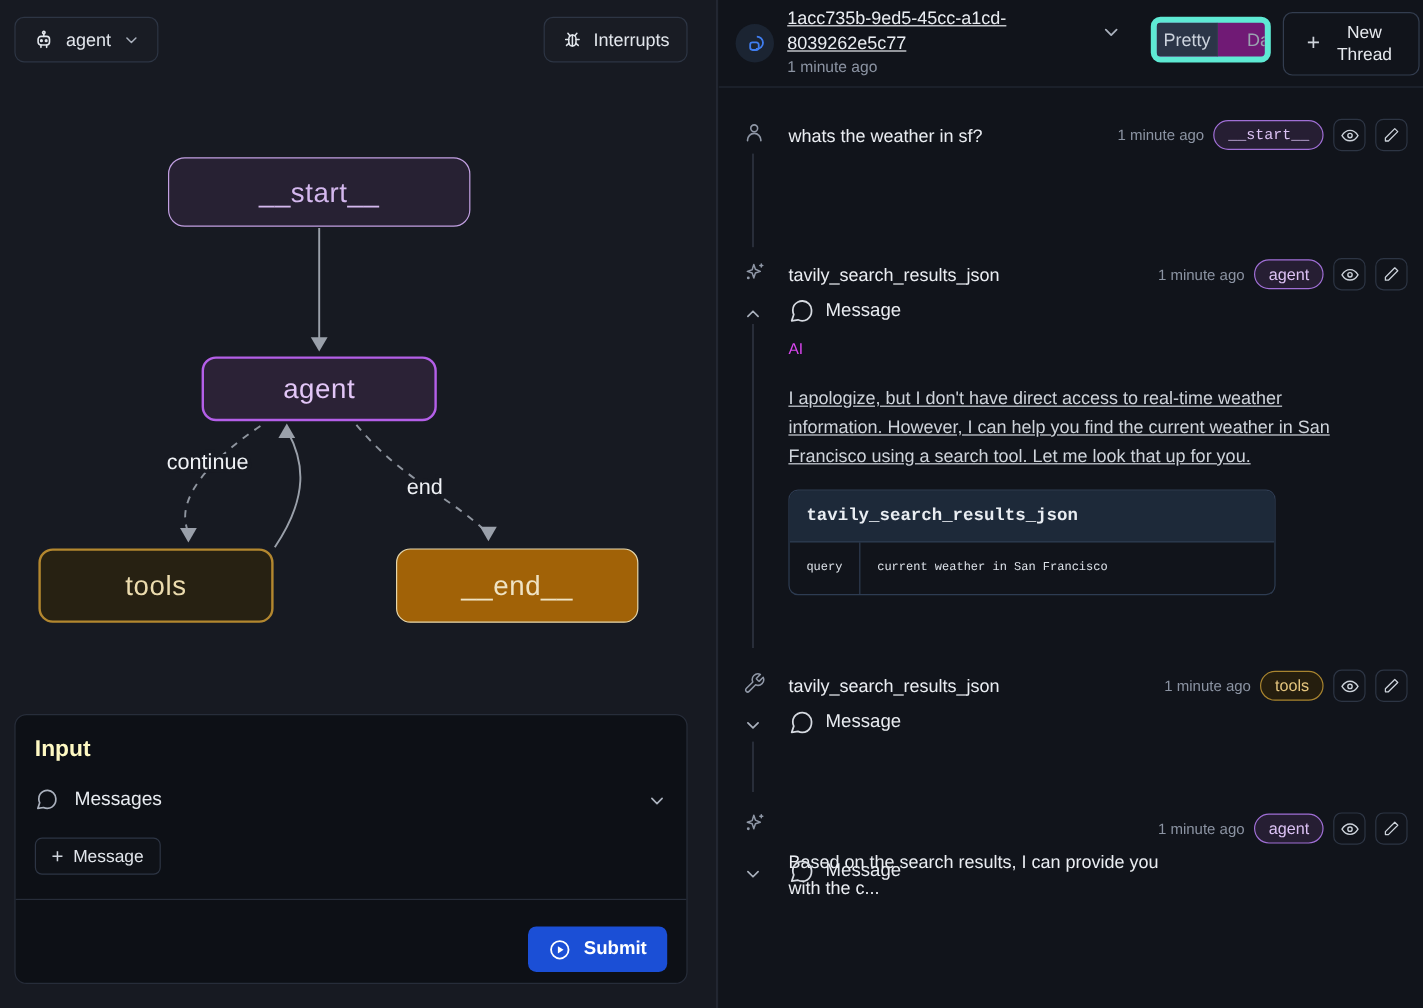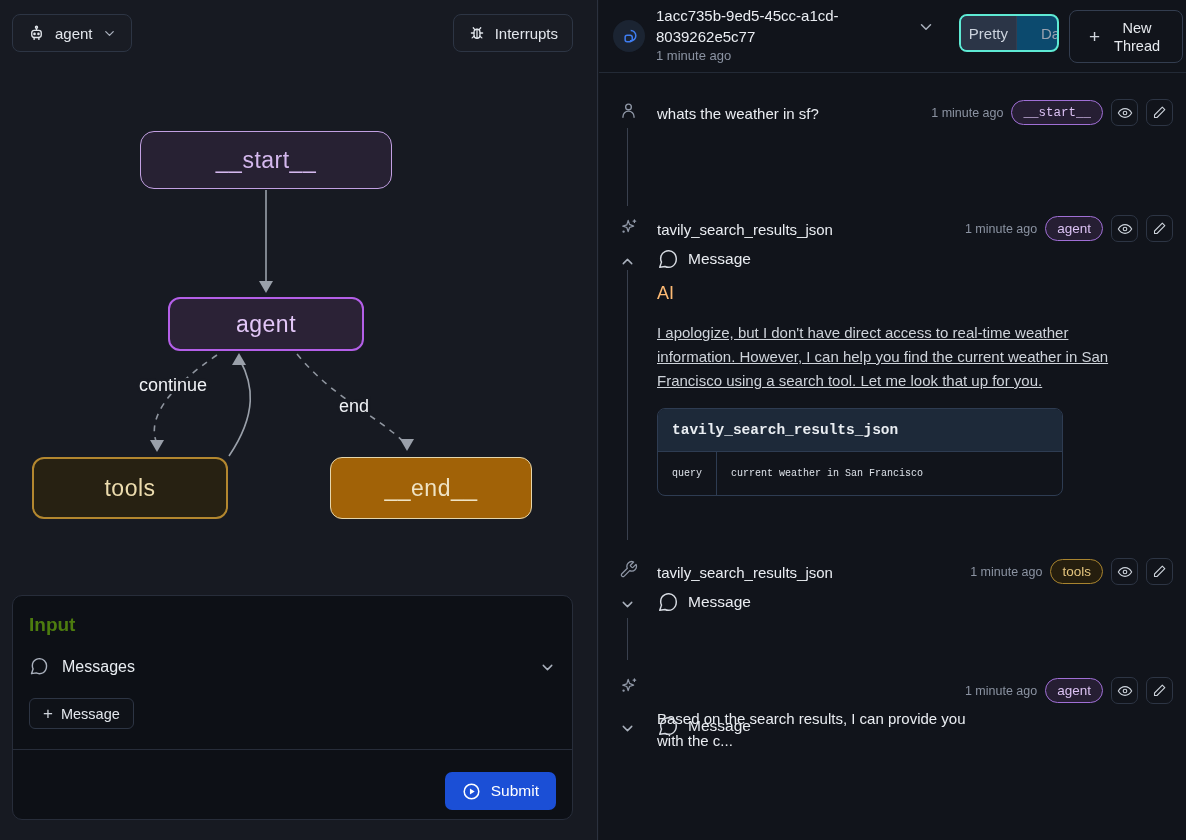--- a/index.html
+++ b/index.html
@@ -26,42 +26,42 @@
   .gnode.tools { left:32px; top:457px; width:196px; height:62px;
     border:2px solid #b3872f; background:#272112; color:#ecdcae; }
   .gnode.end { left:330px; top:457px; width:202px; height:62px;
     border:1.5px solid #e6d6ab; background:#a16207; color:#efe3c4; }
   .edges-svg { position:absolute; left:0; top:0; width:598px; height:560px; z-index:1; }
   .edge-label { font-family:"Liberation Sans",sans-serif; font-size:18px; fill:#f0f2f6;
     paint-order:stroke; stroke:#171a22; stroke-width:6px; text-anchor:middle; }
 
   .input-panel { position:absolute; left:12px; top:595px; width:561px; height:225px;
     background:#0d1016; border:1px solid #272d3a; border-radius:10px; }
-  .input-title { position:absolute; left:16px; top:18px; font-size:19px; font-weight:700; color:#4d7c0f; }
+  .input-title { position:absolute; left:16px; top:18px; font-size:19px; font-weight:700; color:#fef9c3; }
   .messages-row { position:absolute; left:16px; right:16px; top:57px; height:28px;
     display:flex; align-items:center; gap:13px; font-size:16px; color:#e8ecf1; cursor:pointer; }
   .messages-row .chev { margin-left:auto; color:#aab1bd; }
   .add-msg-btn { position:absolute; left:16px; top:102px; height:31px; font-size:14.5px;
     border-radius:6px; gap:8px; padding:0 13px; }
   .input-divider { position:absolute; left:0; right:0; top:153px; border-top:1px solid #272d3a; }
   .submit-btn { position:absolute; right:16px; top:176px; height:38px; background:#1b4fd6;
     border:none; border-radius:7px; color:#fff; display:flex; align-items:center; gap:10px;
-    padding:0 17px; font-size:15.5px; font-weight:400; cursor:pointer; font-family:inherit; }
+    padding:0 17px; font-size:15.5px; font-weight:700; cursor:pointer; font-family:inherit; }
 
   
   .right-pane { position:absolute; left:599px; top:0; width:587px; height:840px; background:#11141b; }
   .thread-header { position:absolute; left:0; right:0; top:0; height:73px; border-bottom:1px solid #232a36; }
   .avatar { position:absolute; left:14px; top:20px; width:32px; height:32px; border-radius:50%;
     background:#1b2432; display:flex; align-items:center; justify-content:center; }
   .thread-id { position:absolute; left:57px; top:5px; width:250px; font-size:15px;
-    line-height:21px; color:#eaedf2; cursor:pointer; }
+    line-height:21px; color:#eaedf2; cursor:pointer;text-decoration:underline; }
   .thread-time { position:absolute; left:57px; top:48px; font-size:13px; color:#8b93a2; }
   .header-chev { position:absolute; left:318px; top:18px; color:#aab1bd; cursor:pointer; }
   .view-toggle { position:absolute; left:360px; top:14px; width:100px; height:38px;
-    border:2px solid #5eead4; border-radius:8px; display:flex; overflow:hidden; background:#0c4a6e; }
+    border:5px solid #5eead4; border-radius:8px; display:flex; overflow:hidden; background:#701a75; }
   .toggle-seg { display:flex; align-items:center; font-size:15px; cursor:pointer; }
   .seg-pretty { width:59px; justify-content:center; background:#2b3547; color:#ccd3dd; border-right:1px solid #333d4f; }
   .seg-data { width:41px; padding-left:24px; color:#9aa2b0; overflow:hidden; white-space:nowrap; }
   .new-thread-btn { position:absolute; left:470px; top:10px; width:114px; height:53px;
     border:1px solid #333d4f; border-radius:8px; background:transparent; color:#e6e9ee;
     display:flex; align-items:center; justify-content:center; gap:11px; font-size:14.5px;
     cursor:pointer; font-family:inherit; }
   .new-thread-btn .nt-label { width:52px; line-height:18px; text-align:center; }
 
   .thread-body { position:absolute; left:0; right:0; top:73px; bottom:0; }
@@ -77,21 +77,21 @@
   .badge.gold { border:1px solid #a8842f; color:#e4c57e; background:#251e0e; }
   .badge.mono { font-family:"Liberation Mono",monospace; font-size:12.5px; }
   .icon-btn { width:27px; height:27px; border:1px solid #2d3544; border-radius:7px;
     background:transparent; display:flex; align-items:center; justify-content:center;
     color:#ccd2da; cursor:pointer; }
   .connector { position:absolute; left:28px; width:1px; background:#39404e; }
   .section-row { position:absolute; left:0; height:26px; }
   .sec-chev { position:absolute; left:20px; top:5px; color:#aab1bd; cursor:pointer; }
   .sec-bubble { position:absolute; left:58px; top:1px; color:#d6dae1; }
   .sec-label { position:absolute; left:89px; top:2px; font-size:15.5px; color:#e9ecf1; }
-  .role-label { position:absolute; left:58px; top:210px; font-size:18px; font-weight:500; color:#fdba74; }
+  .role-label { position:absolute; left:58px; top:210px; font-size:13px; font-weight:500; color:#d946ef; }
   .msg-body { position:absolute; left:58px; top:248px; width:476px; font-size:15px;
     line-height:24px; color:#ced3da;text-decoration:underline; }
   .tool-table { position:absolute; left:58px; top:335px; width:406px;
     border:1px solid #2e3c52; border-radius:8px; overflow:hidden;
     font-family:"Liberation Mono",monospace; }
   .tool-table-header { background:#1d2939; padding:13px 14px; font-weight:700;
     font-size:14.5px; color:#e9edf2; border-bottom:1px solid #2e3c52; }
   .tool-table-row { display:flex; font-size:10px; color:#dde2e9; align-items:center; }
   .tool-key { padding:16px 14px; border-right:1px solid #2e3c52; }
   .tool-val { padding:16px 14px; white-space:nowrap; }

